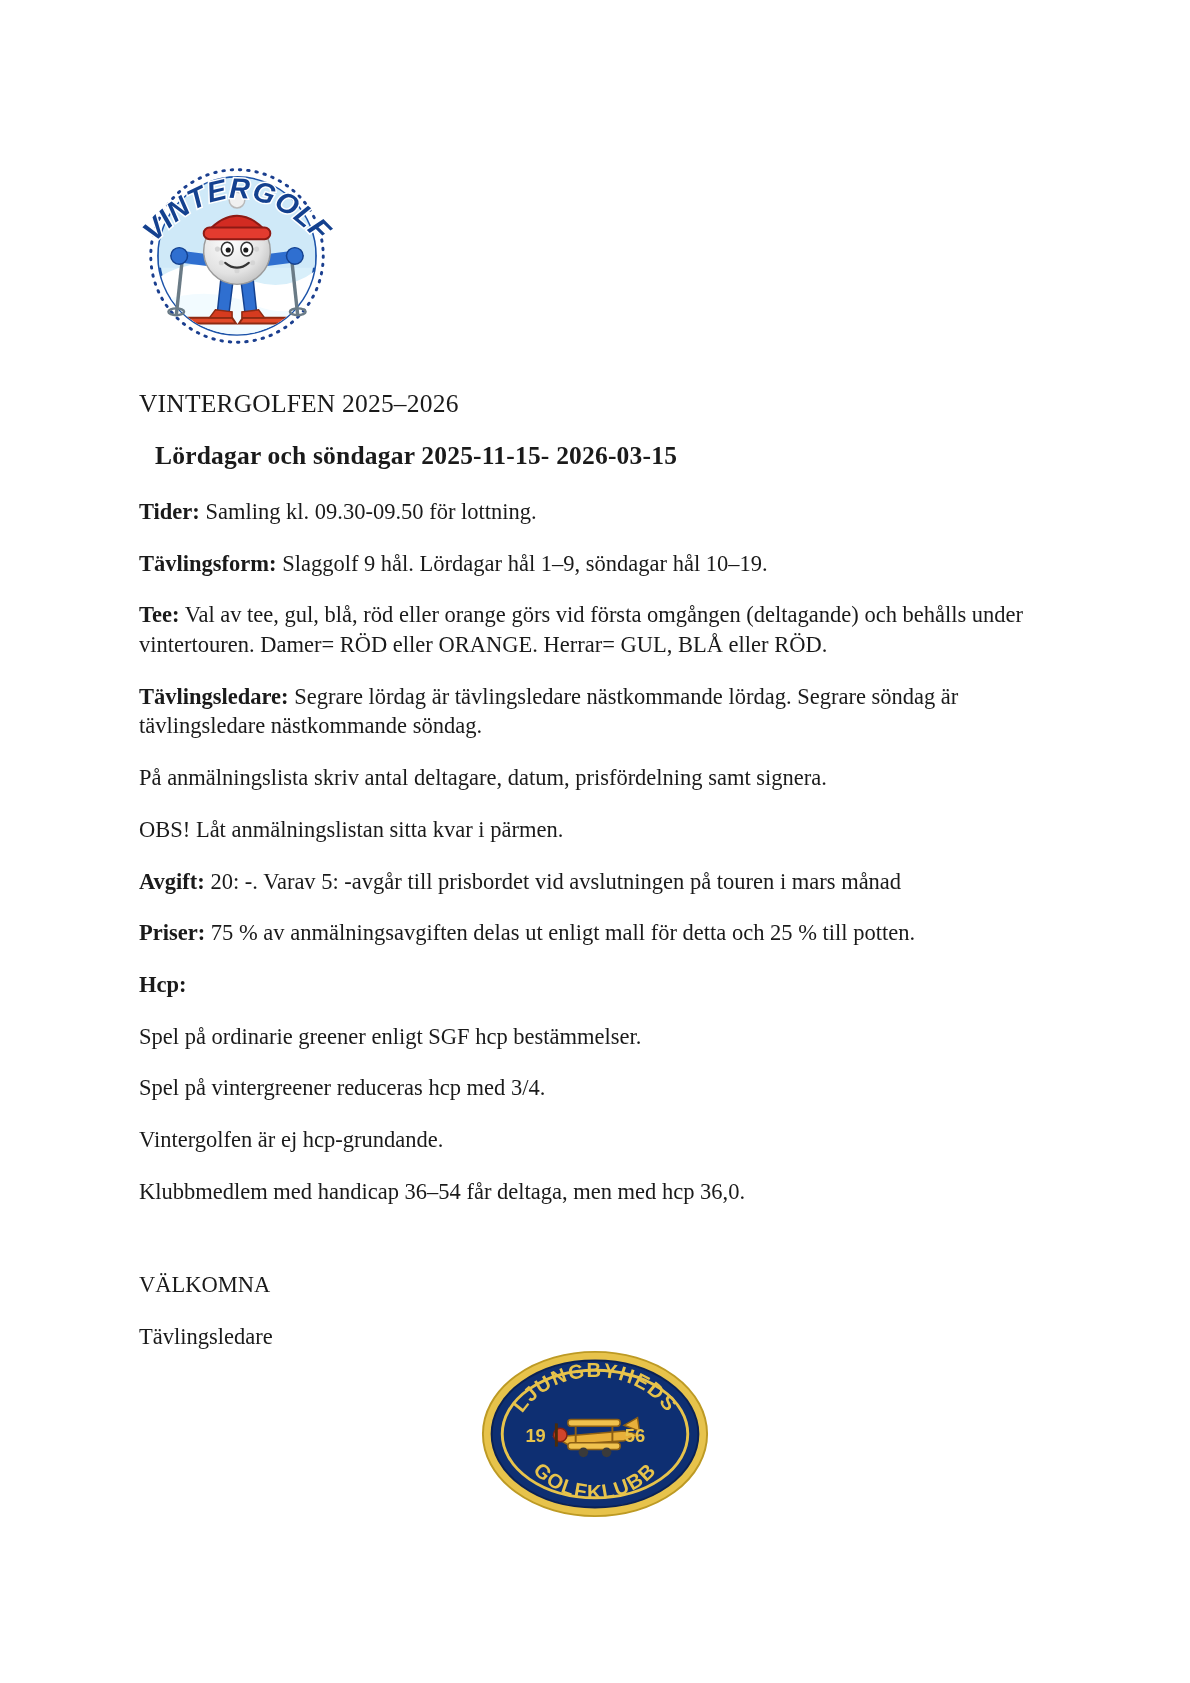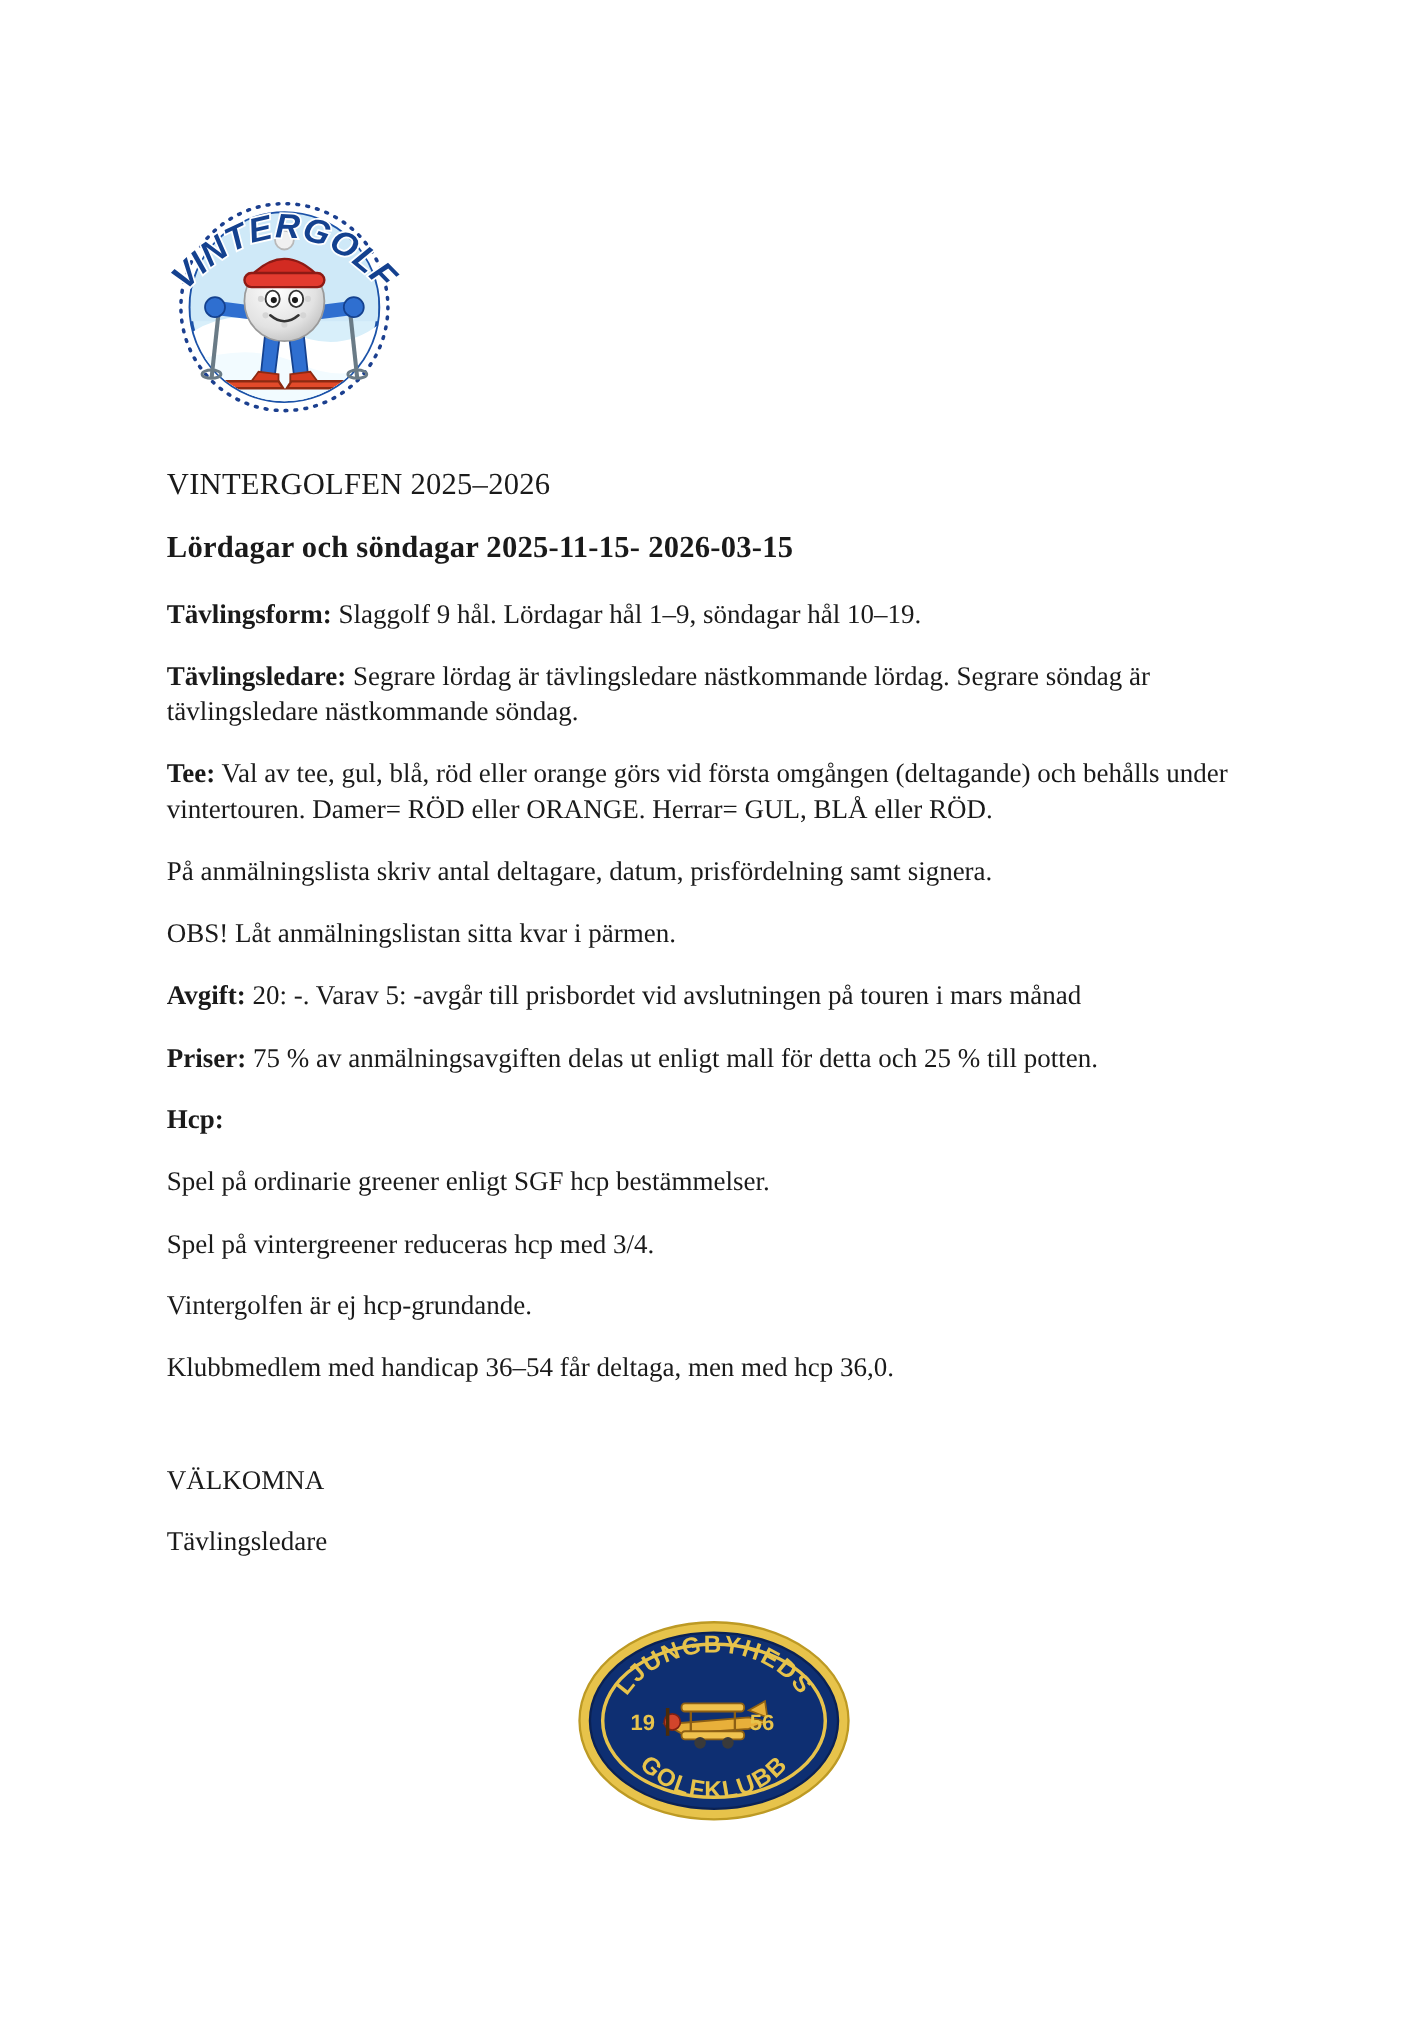--- a/index.html
+++ b/index.html
@@ -39,21 +39,21 @@
   
   h1.doc-title {
     font-size: 25.5px;
     font-weight: normal;
     margin: 0 0 22px 0;
     letter-spacing: .2px;
   }
   h2.doc-subtitle {
     font-size: 25.5px;
     font-weight: bold;
-    margin: 0 0 26px 0;
+    margin: 0 0 26px 16px;
     letter-spacing: .2px;
   }
   p.para {
     font-size: 22.5px;
     line-height: 1.32;
     margin: 0 0 22px 0;
   }
   p.para .lead {
     font-weight: bold;
   }
@@ -146,27 +146,30 @@
         <text font-family="Liberation Sans, sans-serif" font-size="29" font-weight="bold" font-style="italic" fill="#14418f" stroke="#ffffff" stroke-width="3" paint-order="stroke" letter-spacing="1">
           <textPath href="#arc" startOffset="50%" text-anchor="middle">VINTERGOLF</textPath>
         </text>
       </svg>
     </div>
 
     <h1 class="doc-title">VINTERGOLFEN 2025–2026</h1>
     <h2 class="doc-subtitle">Lördagar och söndagar 2025-11-15- 2026-03-15</h2>
 
     <p class="para">
+      <span class="lead">Tider:</span><span> Samling kl. 09.30-09.50 för lottning.</span>
+    </p>
+    <p class="para">
       <span class="lead">Tävlingsform:</span><span> Slaggolf 9 hål. Lördagar hål 1–9, söndagar hål 10–19.</span>
     </p>
     <p class="para">
+      <span class="lead">Tee:</span><span> Val av tee, gul, blå, röd eller orange görs vid första omgången (deltagande) och behålls under vintertouren. Damer= RÖD eller ORANGE. Herrar= GUL, BLÅ eller RÖD.</span>
+    </p>
+    <p class="para">
       <span class="lead">Tävlingsledare:</span><span> Segrare lördag är tävlingsledare nästkommande lördag. Segrare söndag är tävlingsledare nästkommande söndag.</span>
-    </p>
-    <p class="para">
-      <span class="lead">Tee:</span><span> Val av tee, gul, blå, röd eller orange görs vid första omgången (deltagande) och behålls under vintertouren. Damer= RÖD eller ORANGE. Herrar= GUL, BLÅ eller RÖD.</span>
     </p>
     <p class="para">
       <span>På anmälningslista skriv antal deltagare, datum, prisfördelning samt signera.</span>
     </p>
     <p class="para">
       <span>OBS! Låt anmälningslistan sitta kvar i pärmen.</span>
     </p>
     <p class="para">
       <span class="lead">Avgift:</span><span> 20: -. Varav 5: -avgår till prisbordet vid avslutningen på touren i mars månad</span>
     </p>

